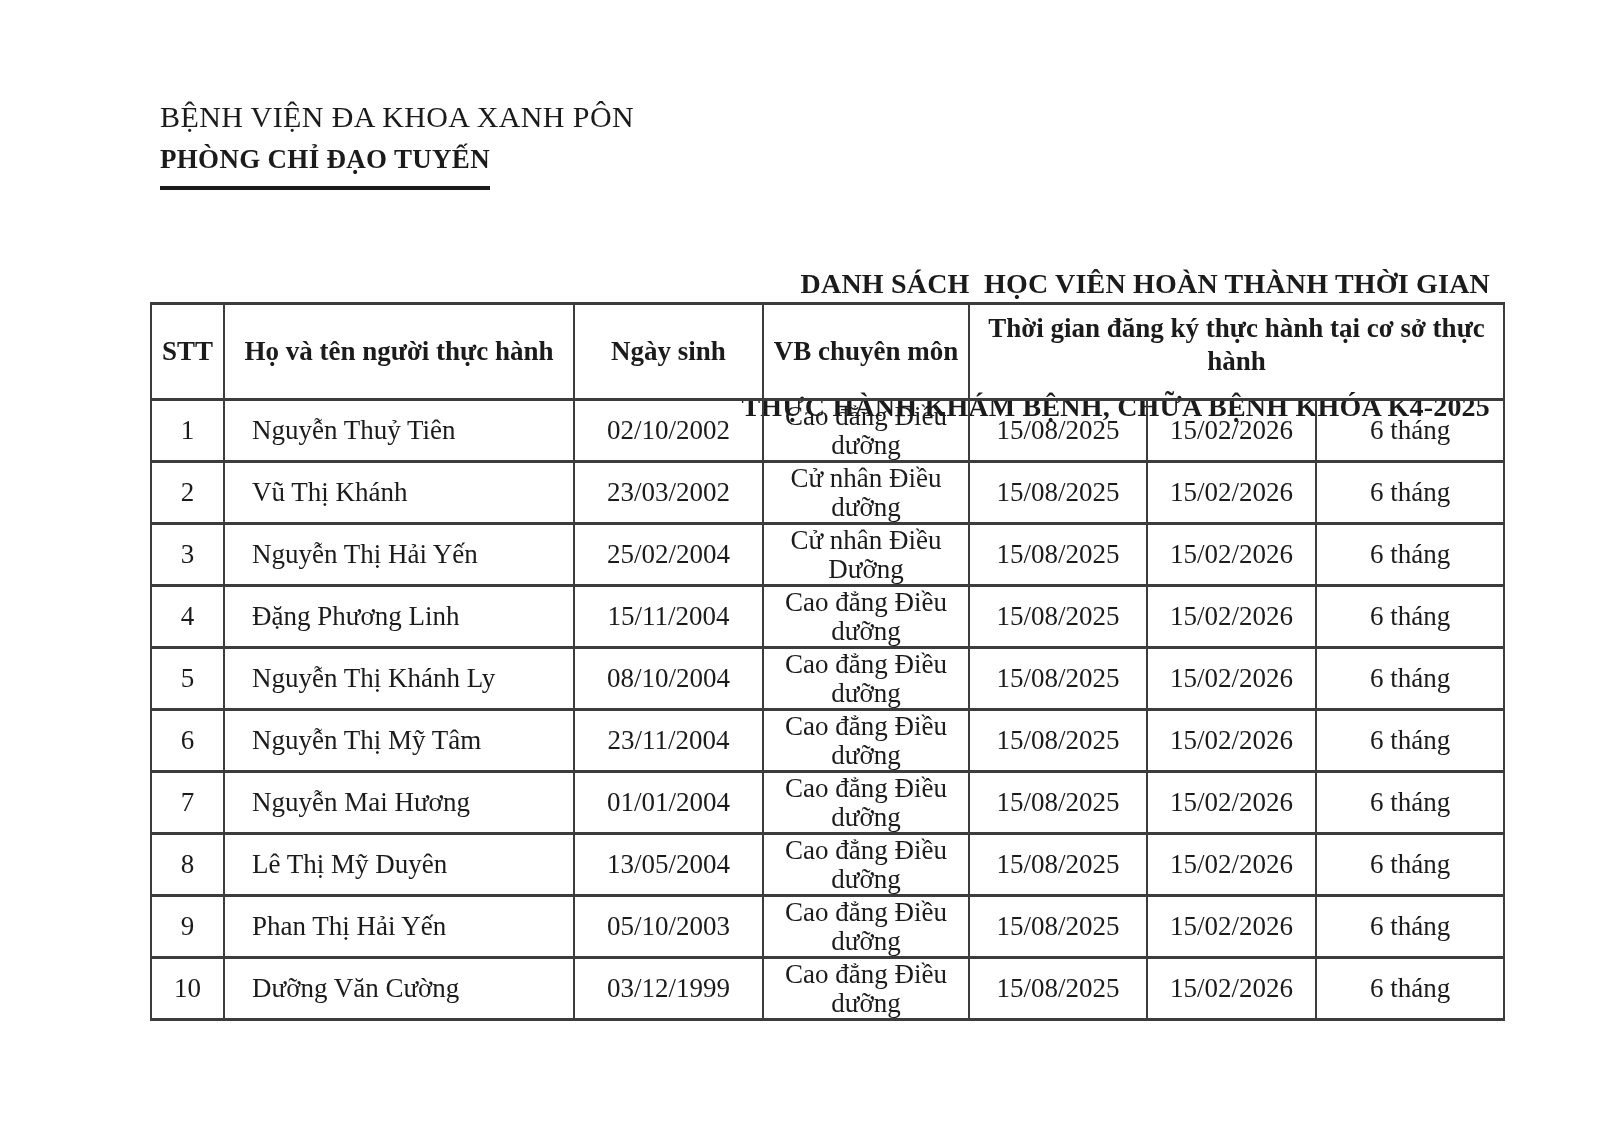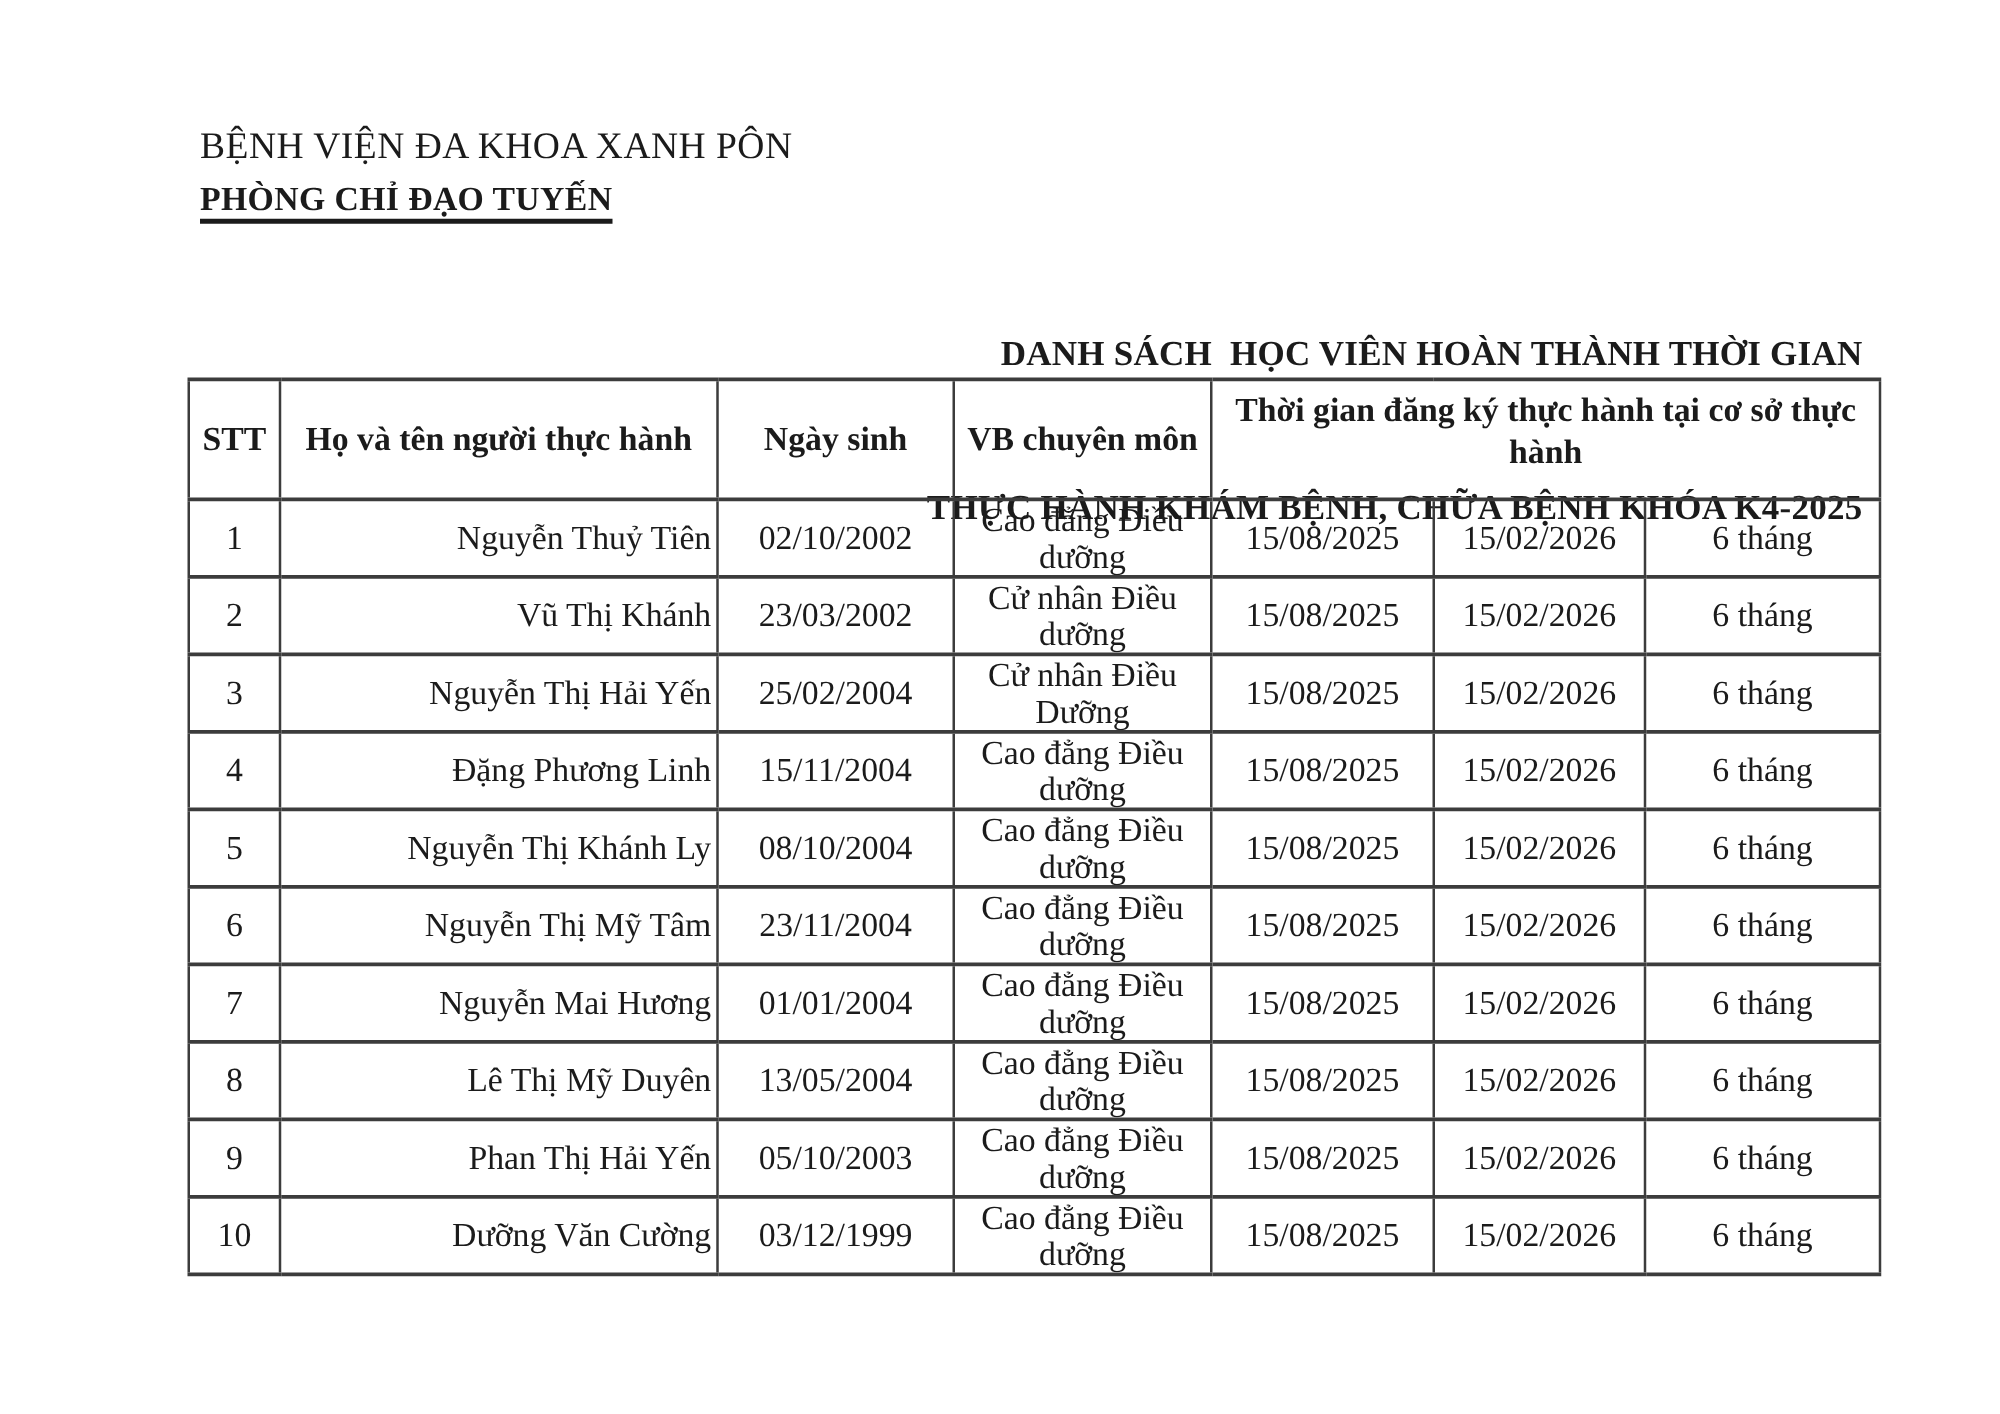--- a/index.html
+++ b/index.html
@@ -10,21 +10,21 @@
     font-family: "Liberation Serif", "DejaVu Serif", serif;
     color: #1b1b1b;
     overflow: hidden;
   }
   .org-block { position: absolute; left: 160px; top: 100px; }
   .org-line1 { font-size: 30px; letter-spacing: 0.4px; }
   .org-line2 { margin-top: 10px; font-size: 27px; font-weight: bold; letter-spacing: 0.3px; }
   .org-line2 .underlined {
     display: inline-block;
     border-bottom: 4px solid #1b1b1b;
-    padding-bottom: 0;
+    padding-bottom: 11px;
   }
   .doc-title {
     position: absolute; left: 124px; top: 181px; width: 1366px;
     text-align: right;
     font-weight: bold;
     font-size: 28px;
     line-height: 41px;
     white-space: pre-wrap;
     letter-spacing: 0.2px;
   }
@@ -54,22 +54,22 @@
     white-space: normal;
     vertical-align: top;
     padding: 7px 8px 0 8px;
     line-height: 33px;
   }
   .students td {
     font-size: 27px;
     line-height: 29px;
   }
   .students td.cell-name {
-    text-align: right;
-    padding-left: 14px;
+    text-align: left;
+    padding-left: 27px;
   }
 </style>
 </head>
 <body>
 
 <div class="org-block">
   <div class="org-line1">BỆNH VIỆN ĐA KHOA XANH PÔN</div>
   <div class="org-line2">
     <span class="underlined">PHÒNG CHỈ ĐẠO TUYẾN</span>
   </div>

